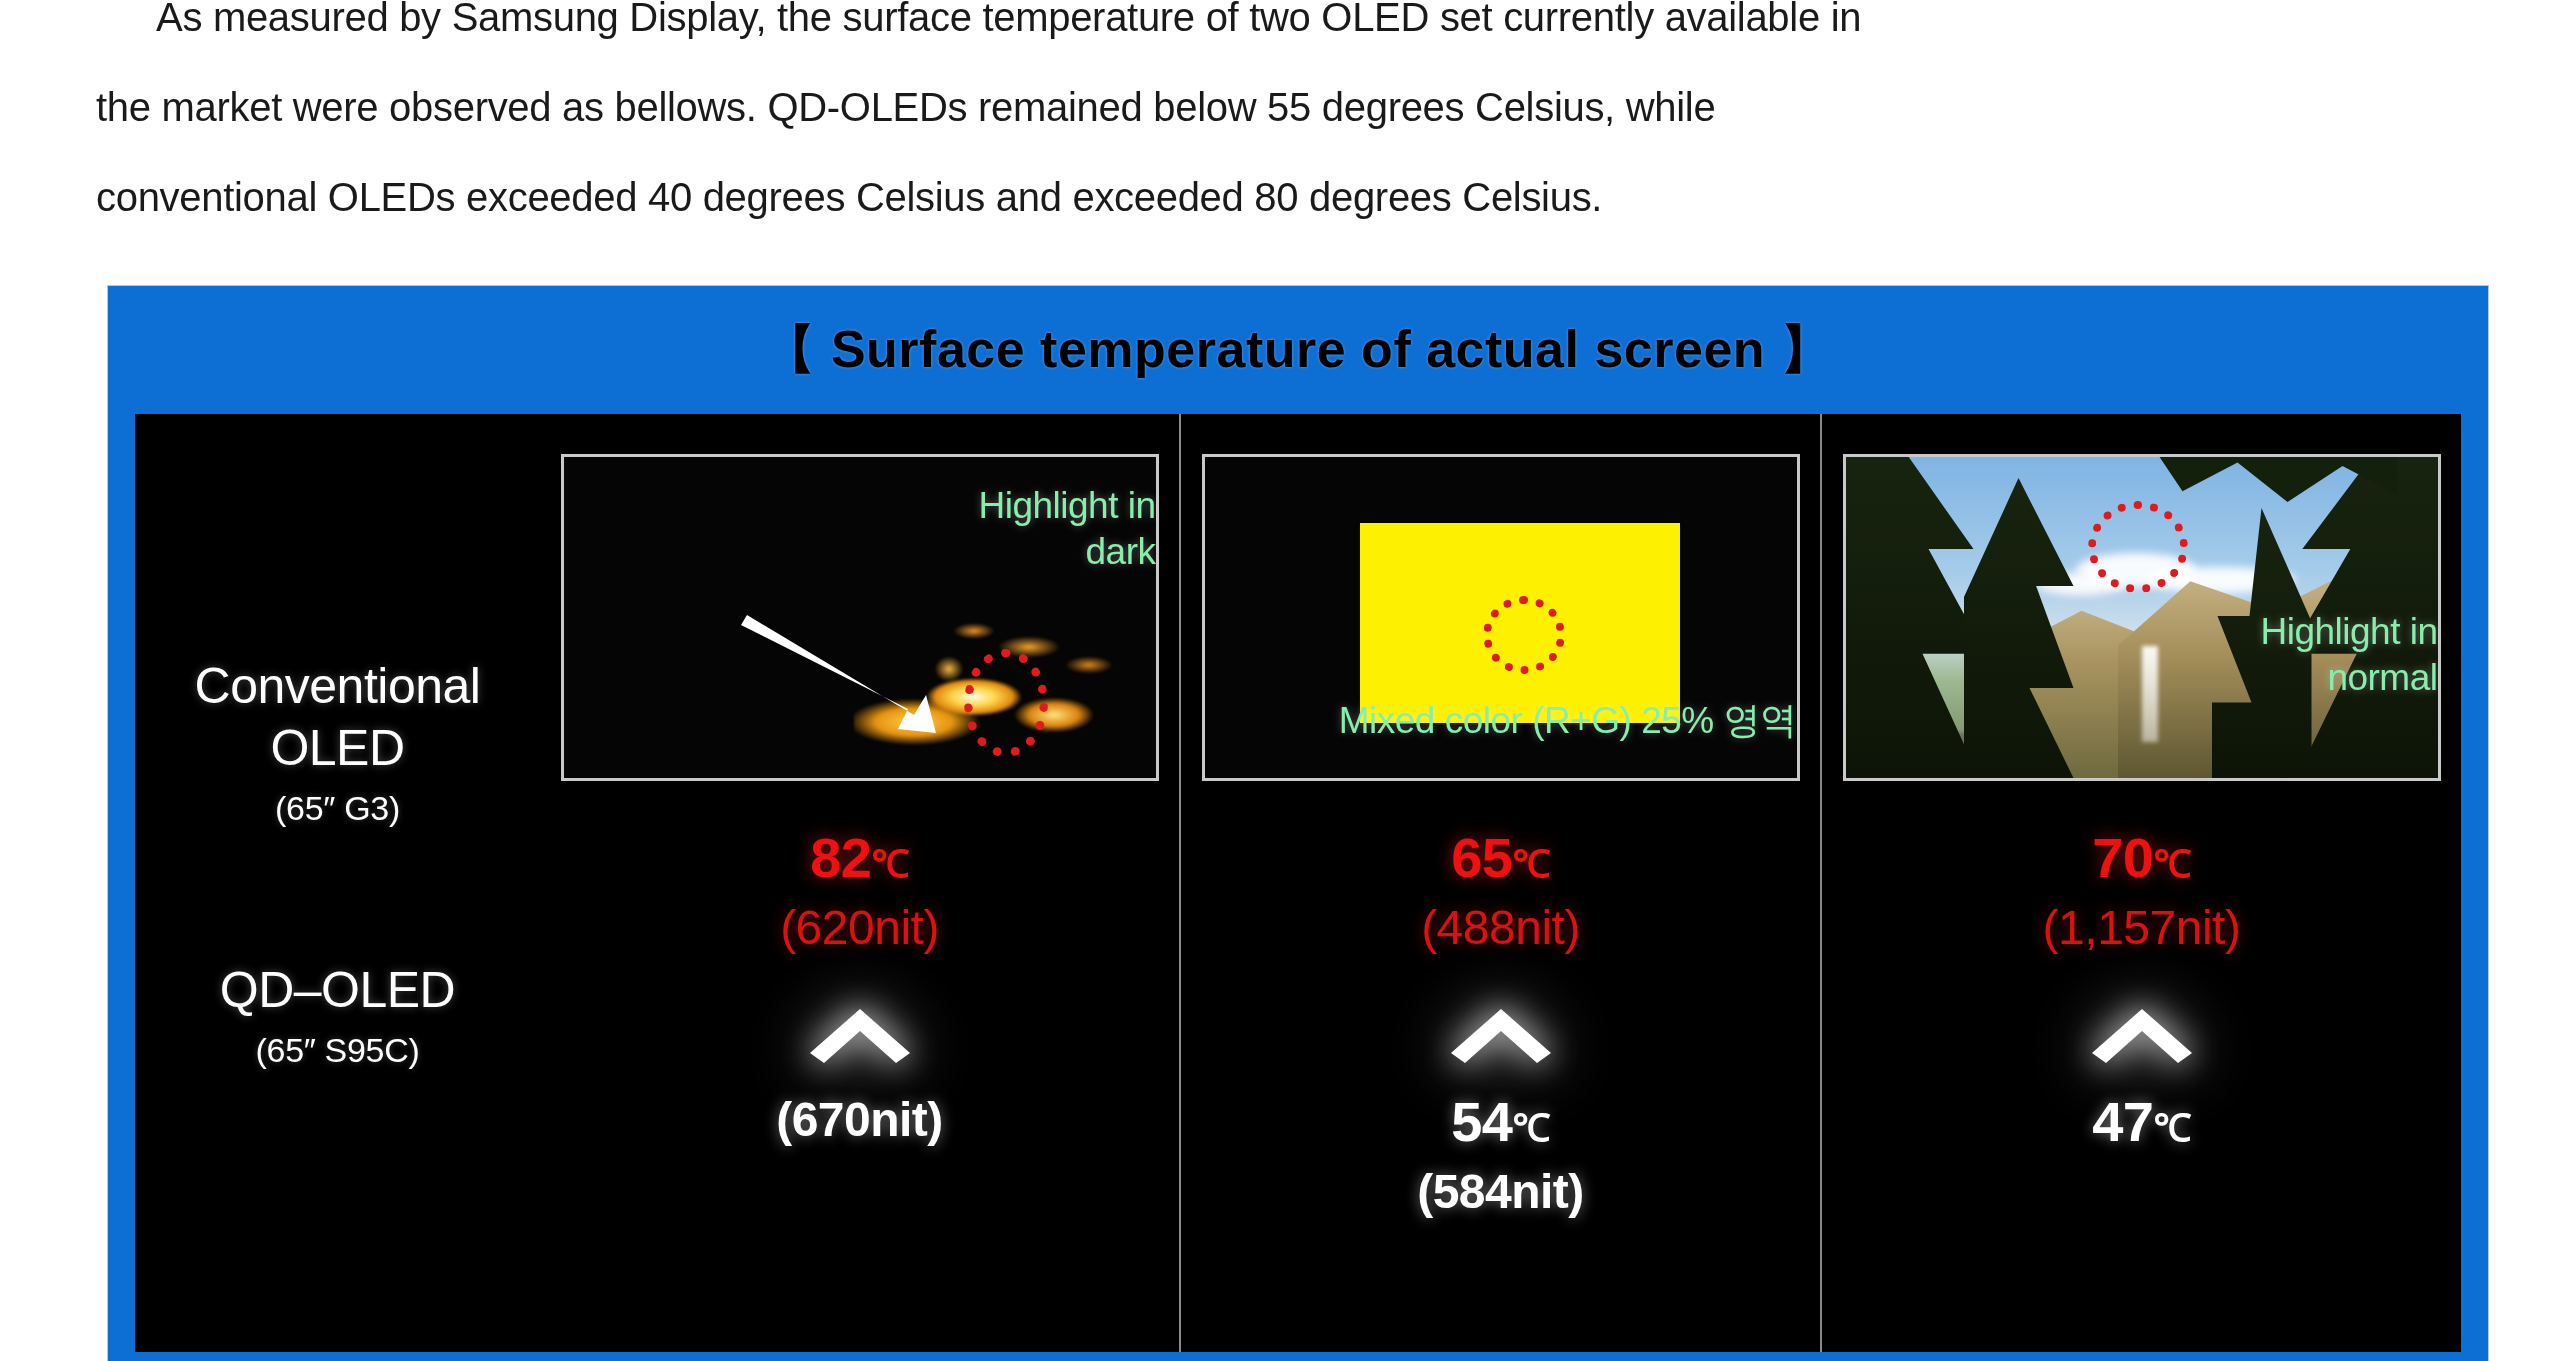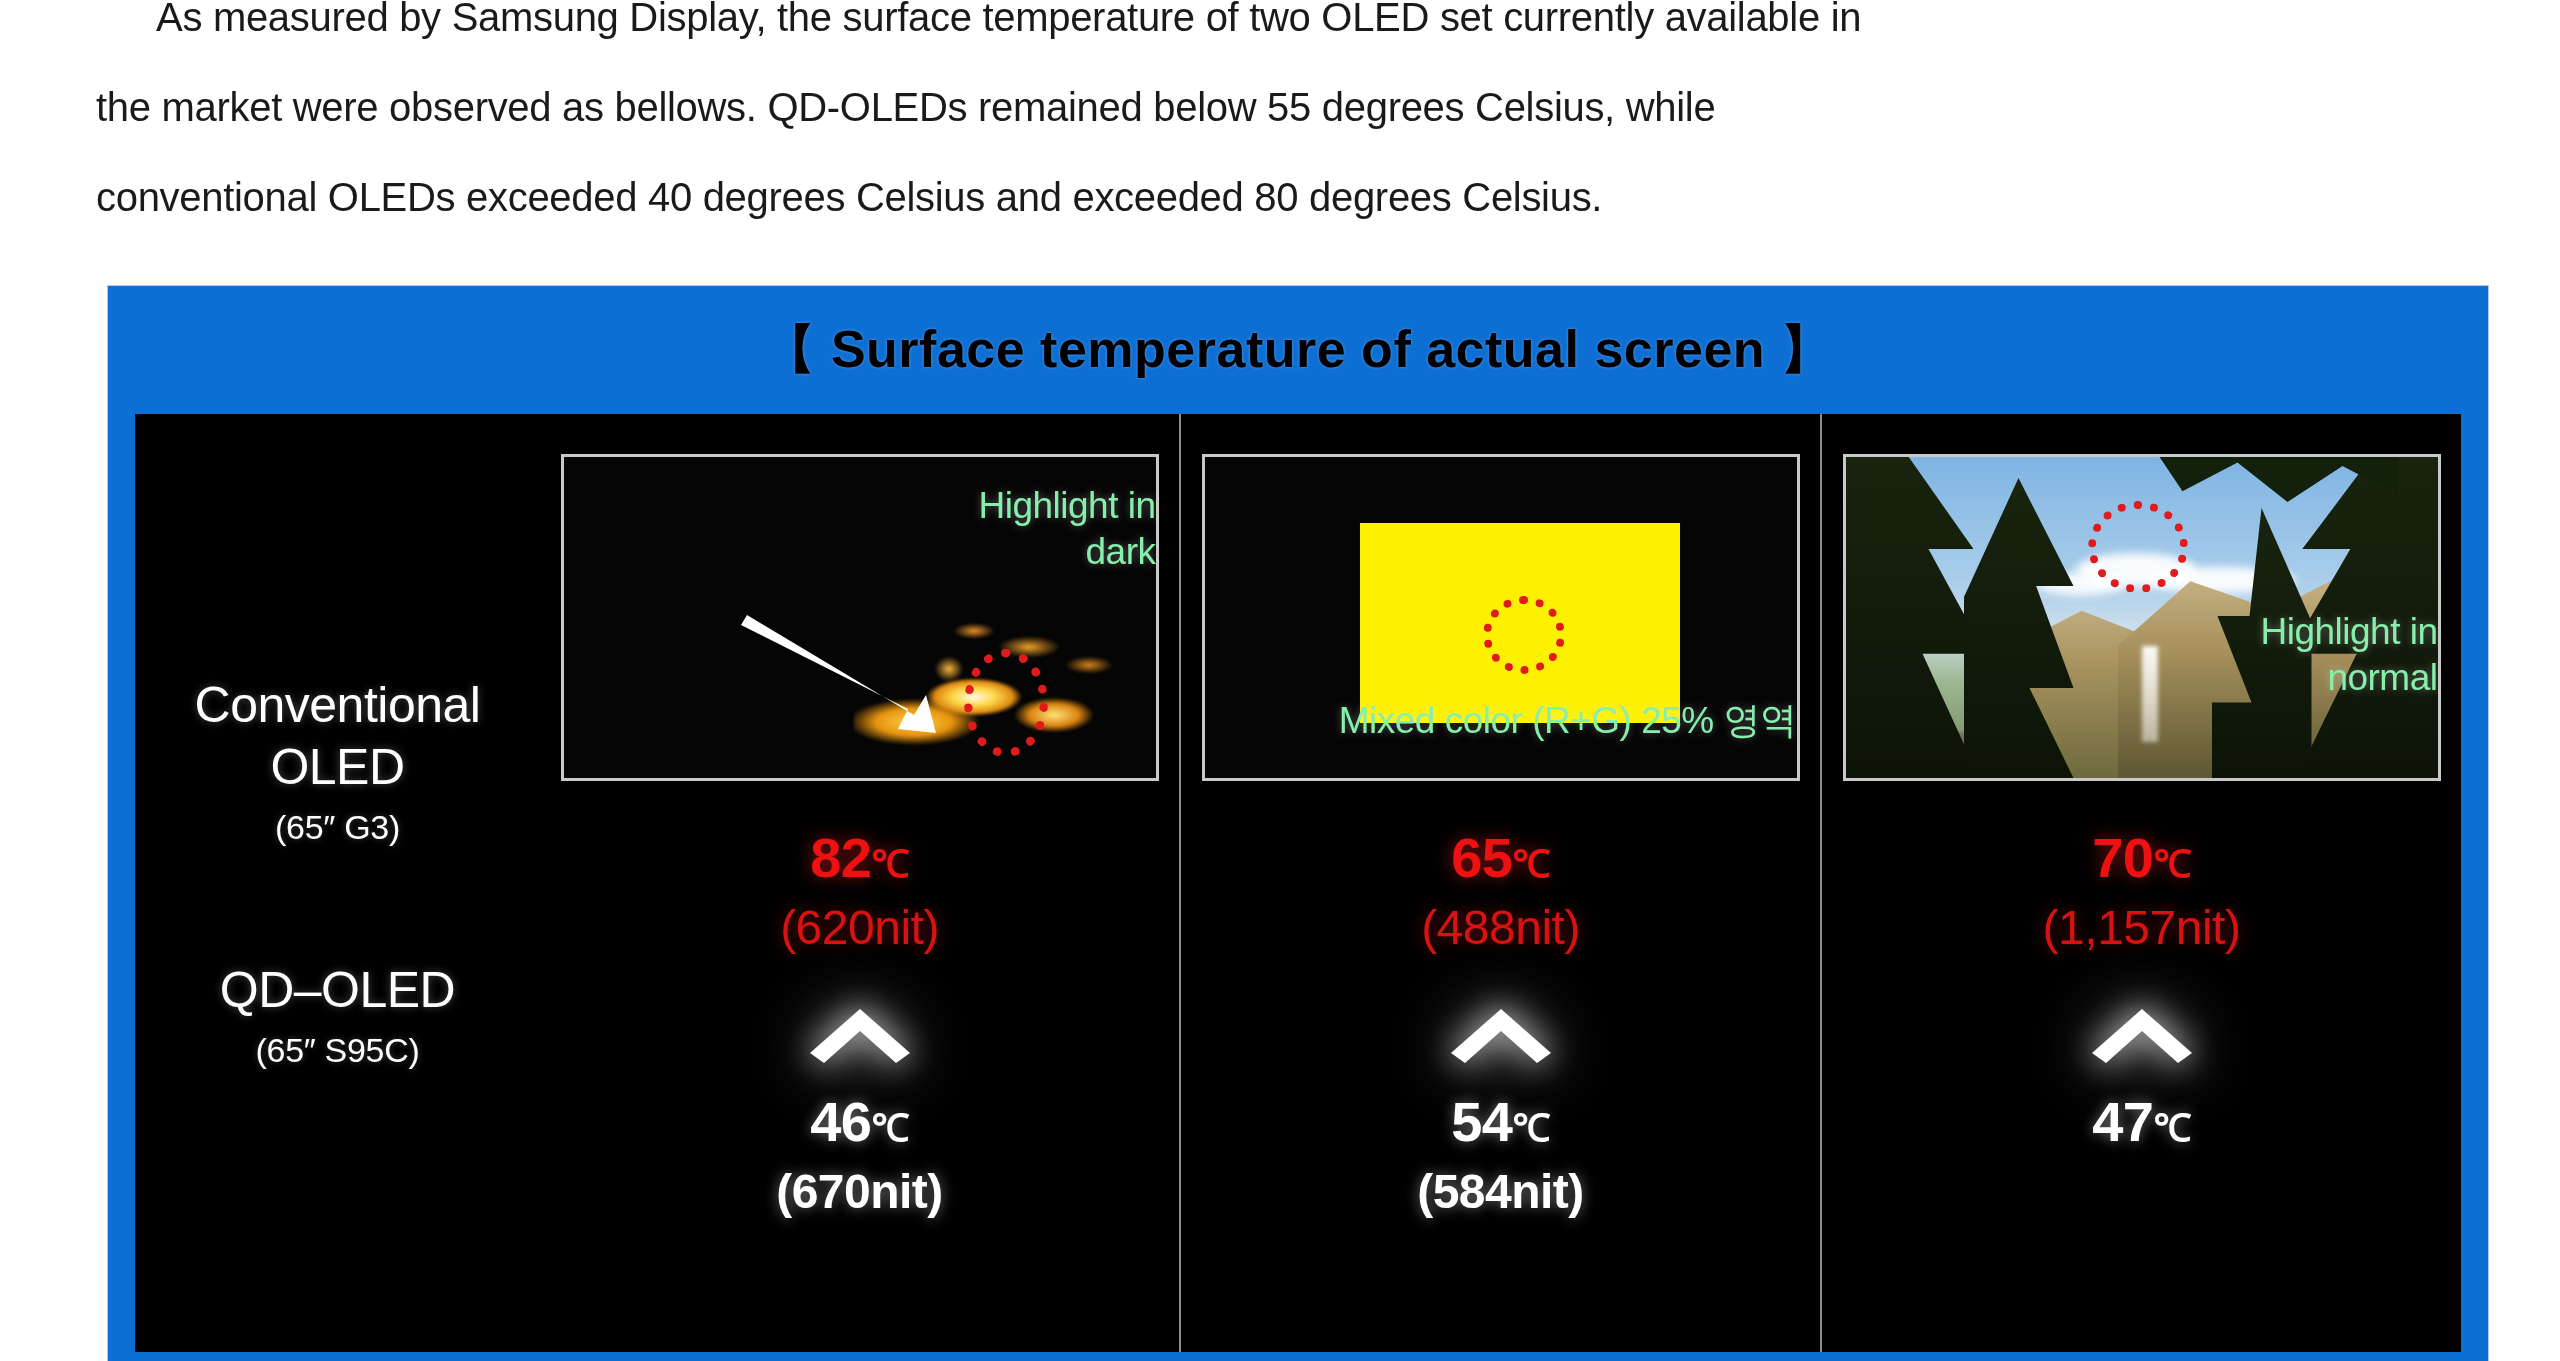--- a/index.html
+++ b/index.html
@@ -75,21 +75,21 @@
     flex: 0 0 405px;
     position: relative;
     color: #ffffff;
   }
   .lbl-block {
     position: absolute;
     left: 0;
     width: 100%;
     text-align: center;
   }
-  .lbl-block.conventional { top: 260px; }
+  .lbl-block.conventional { top: 241px; }
   .lbl-block.qdoled { top: 545px; }
 
   .lbl-main {
     font-size: 50px;
     line-height: 62px;
     font-weight: 400;
     letter-spacing: -0.5px;
     text-shadow: 0 0 8px rgba(255,255,255,.30);
   }
   .lbl-sub {
@@ -318,21 +318,20 @@
             <div class="nit">(620nit)</div>
           </div>
 
           <div class="chev-wrap">
             <svg class="chev" viewBox="0 0 112 64">
               <path d="M56 8 L106 52 L92 62 L56 30 L20 62 L6 52 Z" fill="#ffffff"></path>
             </svg>
           </div>
 
           <div class="reading cool bottom">
-            <div class="temp"><span>46</span><span class="deg">℃</span></div>
             <div class="nit">(670nit)</div>
           </div>
         </div>
 
         <div class="col">
           <div class="tv">
             <div class="yellow-patch"></div>
             <div class="dotted-circle p2-circle"></div>
             <div class="tv-caption bottom-inside">
               <div>Mixed color (R+G) 25% 영역</div>

